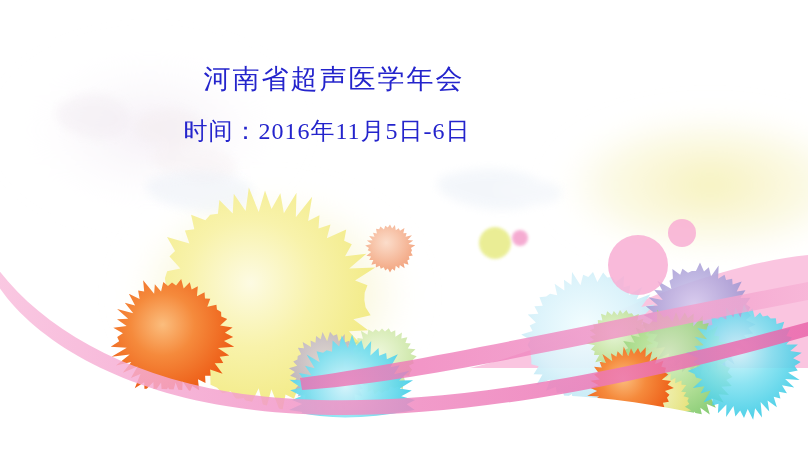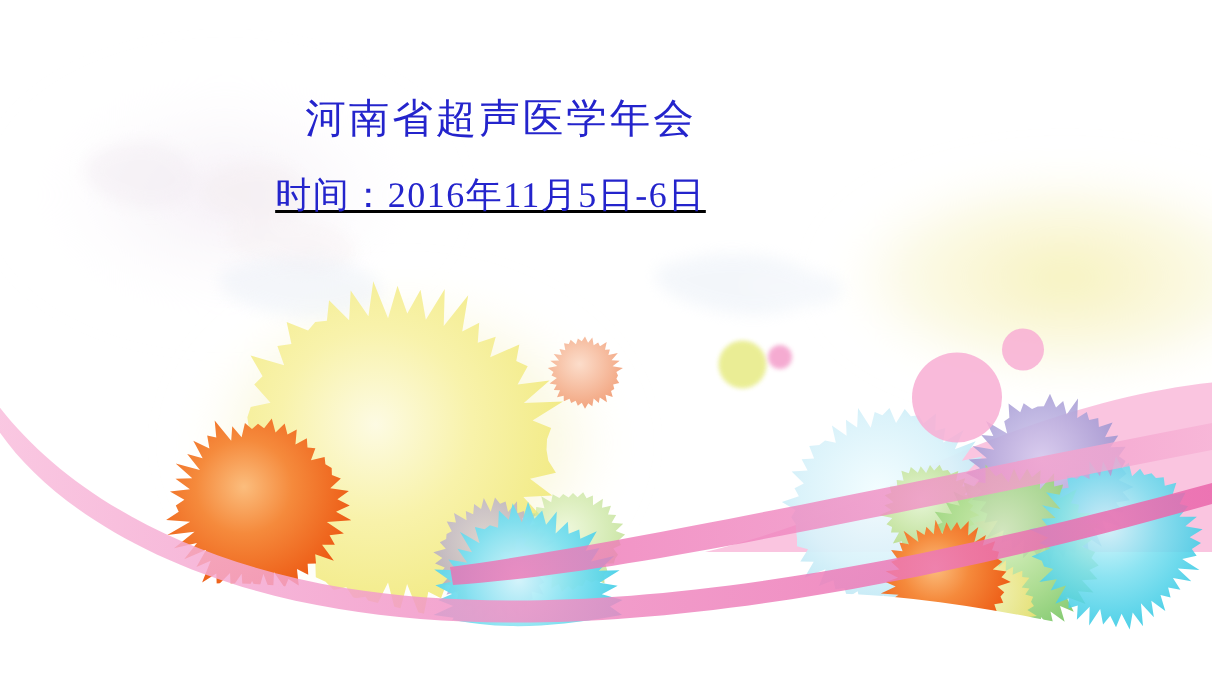--- a/index.html
+++ b/index.html
@@ -37,21 +37,20 @@
     letter-spacing: 2px;
     font-weight: 400;
     margin: 0 0 14px 0;
     text-align: center;
     font-family: "Liberation Serif", "DejaVu Serif", serif;
   }
   .info-wrap {
     display: inline-block;
     text-align: right;
     margin-left: -14px;
-    text-decoration: underline;
   }
   .info-line {
     color: #2424cc;
     font-size: 24px;
     line-height: 42px;
     letter-spacing: 1px;
     margin: 0;
     white-space: nowrap;
     font-family: "Liberation Serif", "DejaVu Serif", serif;
   }

